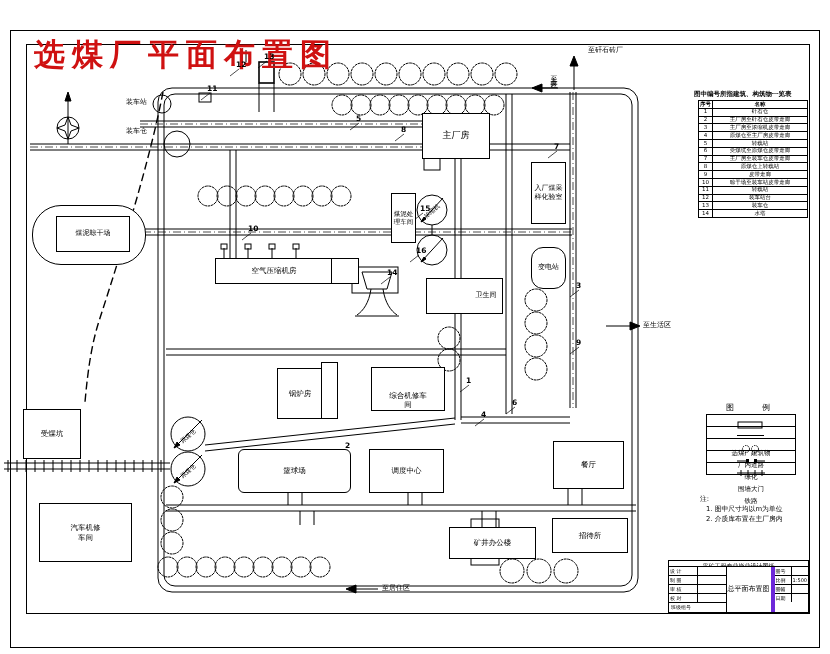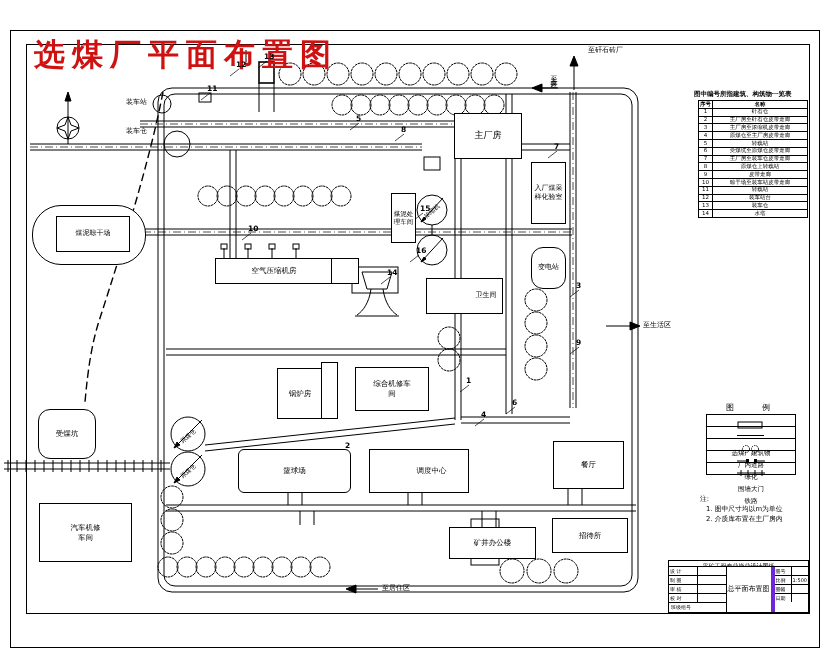--- a/index.html
+++ b/index.html
@@ -279,52 +279,52 @@
 
     <g font-size="6" fill="#000" stroke="none" font-family="DejaVu Sans, sans-serif">
       <text transform="rotate(-40 432 211)" x="432" y="213" text-anchor="middle">浓缩机</text>
       <text transform="rotate(-40 188 436)" x="188" y="438" text-anchor="middle">原煤仓</text>
       <text transform="rotate(-40 188 471)" x="188" y="473" text-anchor="middle">原煤仓</text>
     </g>
   </svg>
 
   <div id="main-title">选煤厂平面布置图</div>
 
-  <div class="bld" style="left:422px;top:113px;width:66px;height:44px;font-size:9px;margin-left:32px;">主厂房</div>
+  <div class="bld" style="left:422px;top:113px;width:66px;height:44px;font-size:9px;">主厂房</div>
 
   <div class="bld" style="left:531px;top:162px;width:33px;height:60px;font-size:7px;">入厂煤采样化验室</div>
 
   <div class="bld" style="left:531px;top:247px;width:33px;height:40px;font-size:7px;border-radius:12px;">变电站</div>
 
   <div class="bld" style="left:391px;top:193px;width:23px;height:48px;font-size:6.5px;">煤泥处理车间</div>
 
   <div class="bld" style="left:215px;top:258px;width:116px;height:24px;">空气压缩机房</div>
   <div class="bld" style="left:331px;top:258px;width:26px;height:24px;"></div>
 
   <div class="bld" style="left:32px;top:205px;width:112px;height:58px;border-radius:29px;"></div>
   <div class="bld" style="left:56px;top:216px;width:72px;height:34px;font-size:7px;">煤泥晾干场</div>
 
   <div class="bld" style="left:277px;top:368px;width:44px;height:49px;">锅炉房</div>
   <div class="bld" style="left:321px;top:362px;width:15px;height:55px;"></div>
 
-  <div class="bld" style="left:355px;top:367px;width:72px;height:42px;">
+  <div class="bld" style="left:371px;top:367px;width:72px;height:42px;align-items:flex-end;">
     <span class="w40">综合机修车间</span>
     </div>
 
   <div class="bld" style="left:426px;top:278px;width:32px;height:34px;font-size:7px;padding-left:43px;">卫生间</div>
 
-  <div class="bld" style="left:38px;top:409px;width:56px;height:48px;border-radius:12px;">受煤坑</div>
+  <div class="bld" style="left:23px;top:409px;width:56px;height:48px;">受煤坑</div>
 
   <div class="bld" style="left:39px;top:491px;width:91px;height:57px;margin-top:12px;">
     <span class="w30">汽车机修车间</span>
     </div>
 
   <div class="bld" style="left:238px;top:449px;width:111px;height:42px;border-radius:6px;">篮球场</div>
 
-  <div class="bld" style="left:369px;top:449px;width:73px;height:42px;padding-left:25px;">调度中心</div>
+  <div class="bld" style="left:369px;top:449px;width:73px;height:42px;">调度中心</div>
 
   <div class="bld" style="left:553px;top:441px;width:69px;height:46px;">餐厅</div>
 
 
   <div class="bld" style="left:449px;top:527px;width:85px;height:30px;">矿井办公楼</div>
 
   <div class="bld" style="left:552px;top:518px;width:74px;height:33px;">招待所</div>
 
   <div class="lbl" style="left:126px;top:98px;">装车站</div>
   <div class="lbl" style="left:126px;top:127px;">装车仓</div>

